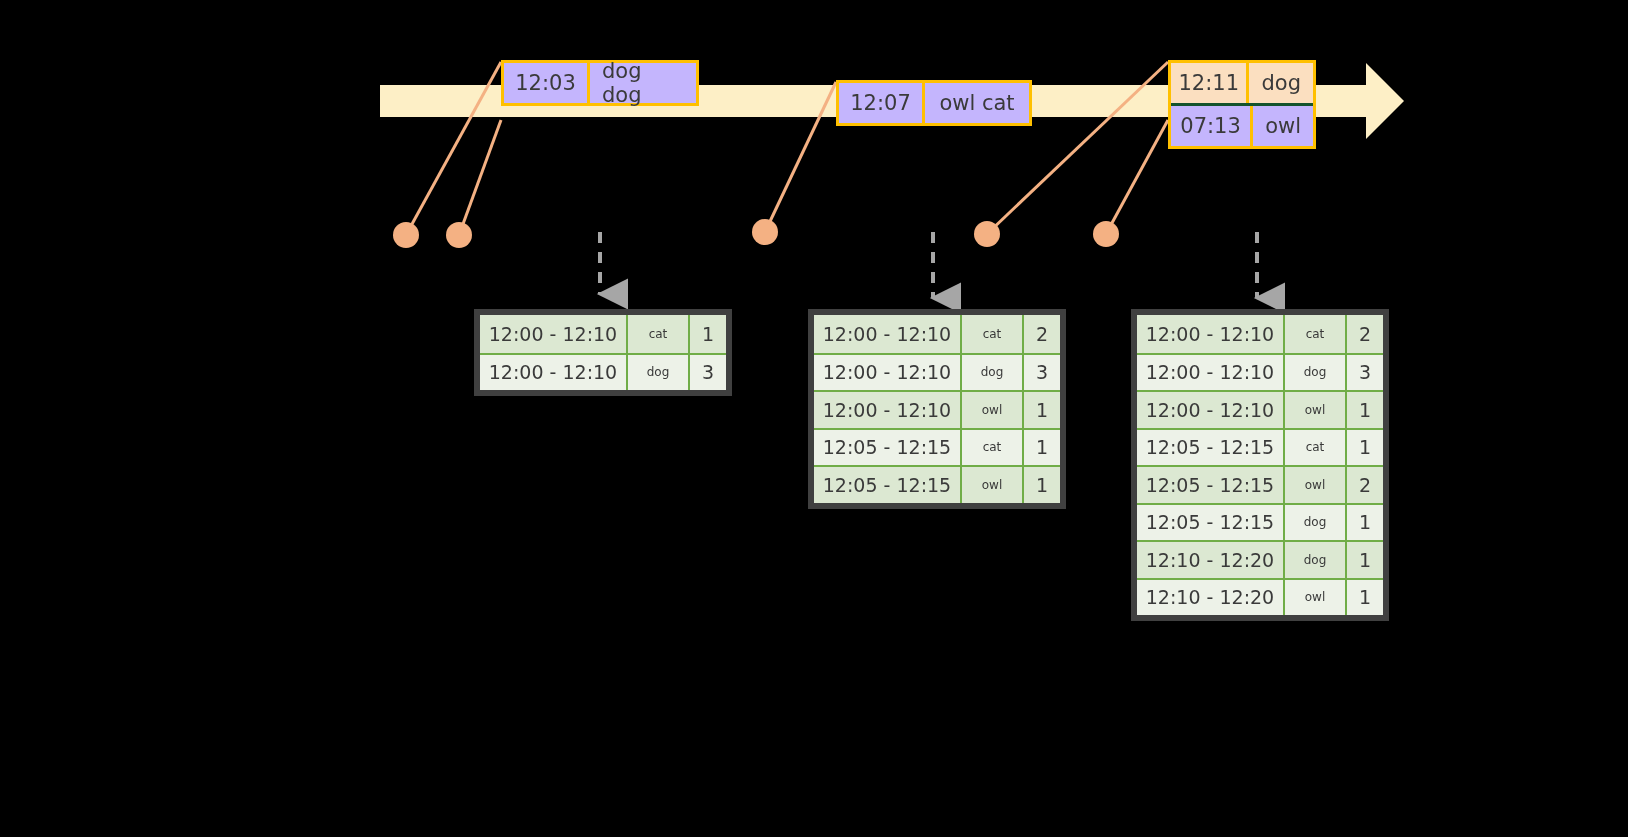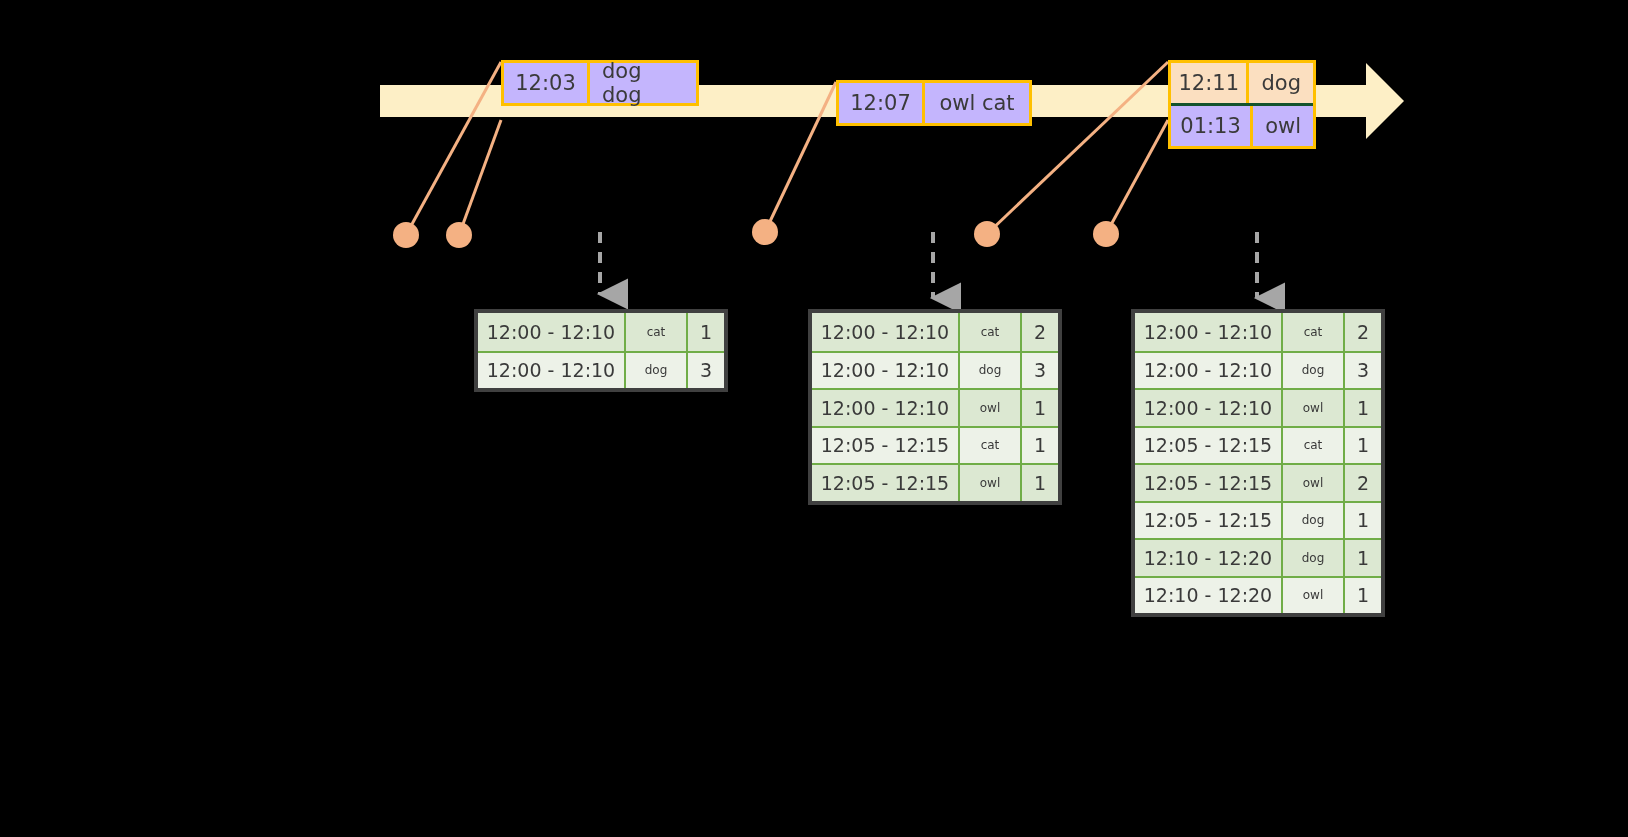--- a/index.html
+++ b/index.html
@@ -64,21 +64,21 @@
     justify-content: center;
     font-size: 21px;
     color: #3a3a3a;
     box-sizing: border-box;
     padding: 0 12px;
   }
 
   
   .result-table {
     position: absolute;
-    border: 4px solid #404040;
+    border: 6px solid #404040;
     box-sizing: border-box;
     display: flex;
     flex-direction: column;
     z-index: 4;
   }
   .res-row {
     display: flex;
     flex-direction: row;
     height: 37.5px;
     box-sizing: border-box;
@@ -166,21 +166,21 @@
           <div class="event-time">12:07</div>
           <div class="event-words">owl cat</div>
         </div>
       </div>
       <div class="event-box" style="left: 1168px; top: 60px; width: 148px;">
         <div class="event-row shade-a">
           <div class="event-time">12:11</div>
           <div class="event-words">dog</div>
         </div>
         <div class="event-row shade-b">
-          <div class="event-time">01:13</div>
+          <div class="event-time">07:13</div>
           <div class="event-words">owl</div>
         </div>
       </div>
     </div>
   <div id="result-tables">
       <div class="result-table" style="left: 474px; top: 309px;">
         <div class="res-row shade-a">
           <div class="res-window">12:00 - 12:10</div>
           <div class="res-word">cat</div>
           <div class="res-count">1</div>

